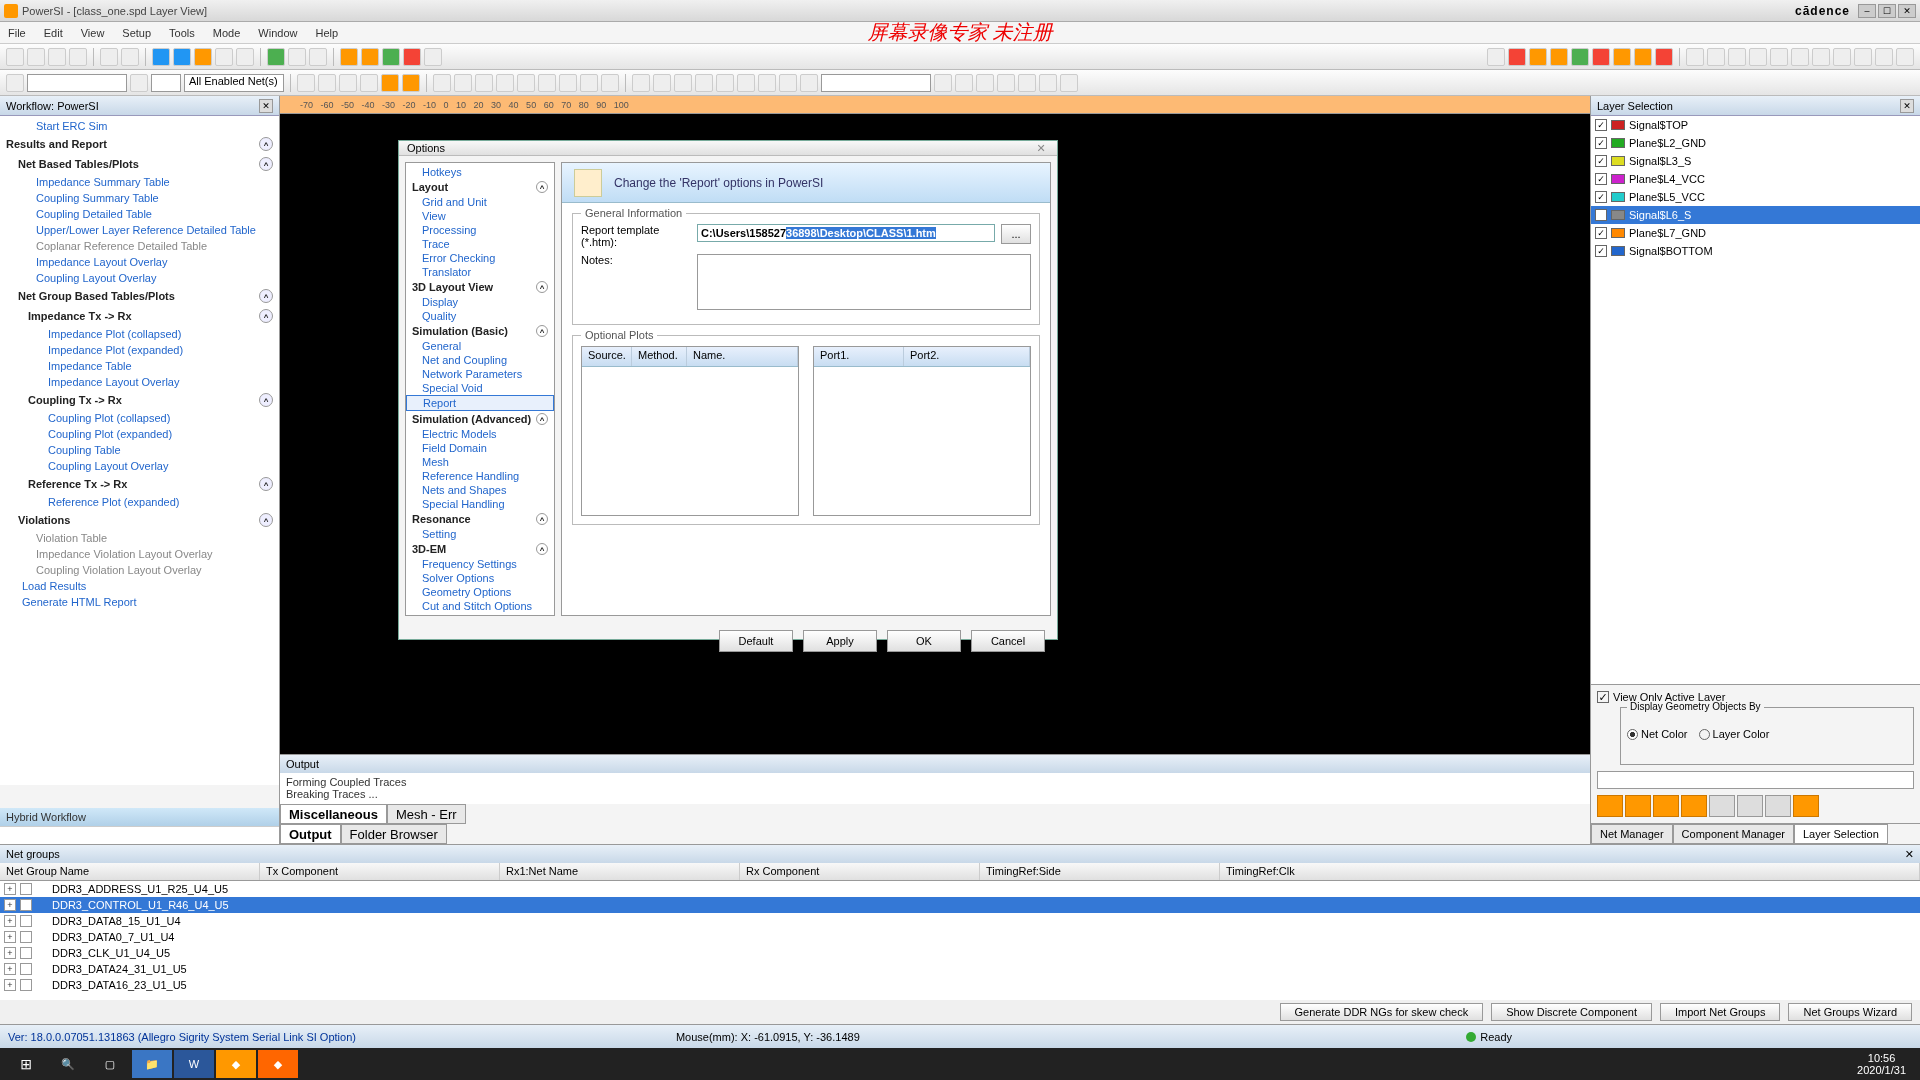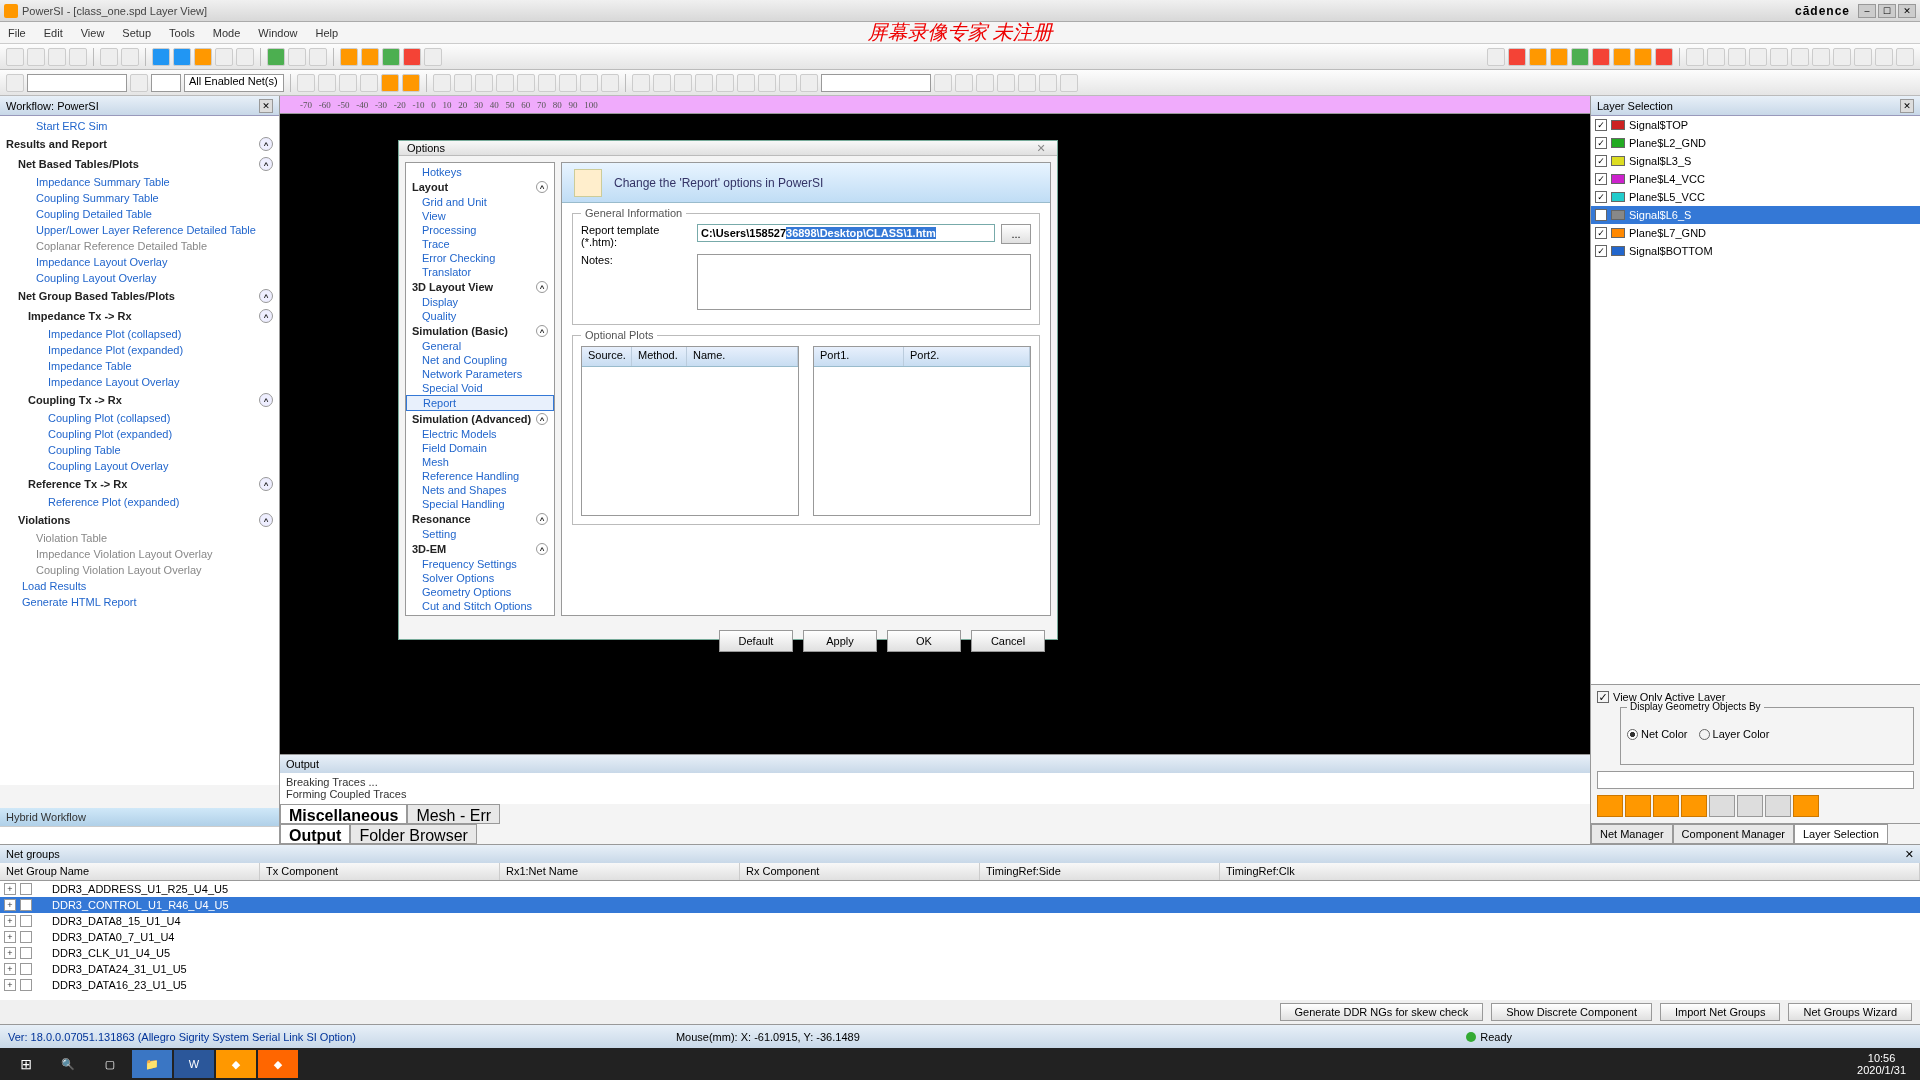--- a/index.html
+++ b/index.html
@@ -26,27 +26,27 @@
 .panelhdr{background:linear-gradient(#e8f0f8,#c8d8e8);height:20px;display:flex;align-items:center;padding:0 6px;border-bottom:1px solid #99b;font-size:11px;}
 .panelhdr .clx{margin-left:auto;width:14px;height:14px;background:#ddd;border:1px solid #999;display:flex;align-items:center;justify-content:center;font-size:9px;}
 .wftree{flex:1;overflow:auto;background:#fff;font-size:11px;padding:2px 0;}
 .wftree .itm{padding:2px 6px 2px 36px;color:#2266cc;cursor:pointer;}
 .wftree .hdr{padding:3px 6px;font-weight:bold;color:#222;display:flex;align-items:center;}
 .wftree .hdr.sub{padding-left:18px;}
 .wftree .hdr.sub2{padding-left:28px;}
 .wftree .exp{margin-left:auto;width:14px;height:14px;border:1px solid #999;border-radius:7px;background:#eef;display:flex;align-items:center;justify-content:center;font-size:8px;}
 .hybrid{background:linear-gradient(#d0e8f8,#b0d0e8);padding:3px 6px;color:#333;margin-top:23px;}
 .center{flex:1;background:#444;position:relative;display:flex;flex-direction:column;}
-.ruler-h{height:18px;background:#f0abfc;border-bottom:1px solid #999;font-size:9px;color:#555;display:flex;align-items:center;padding-left:20px;font-family:Liberation Serif, serif;}
+.ruler-h{height:18px;background:#fdba74;border-bottom:1px solid #999;font-size:9px;color:#555;display:flex;align-items:center;padding-left:20px;}
 .canvas{flex:1;background:#000;position:relative;}
 .outtabs{height:90px;background:#f4f4f4;border-top:1px solid #999;display:flex;flex-direction:column;}
 .outhdr{background:linear-gradient(#e8f0f8,#c8d8e8);height:18px;padding:0 6px;display:flex;align-items:center;}
 .outbody{flex:1;background:#fff;padding:3px 6px;font-size:11px;color:#333;}
 .outtabrow{display:flex;height:20px;}
-.outtab{padding:2px 8px;border:1px solid #999;background:#e8e8e8;font-size:16px;}
+.outtab{padding:2px 8px;border:1px solid #999;background:#e8e8e8;font-size:13px;}
 .outtab.act{background:#fff;font-weight:bold;}
 .rightpanel{width:330px;background:#f4f4f4;border-left:1px solid #999;display:flex;flex-direction:column;}
 .layerlist{flex:1;background:#fff;overflow:auto;}
 .layerrow{display:flex;align-items:center;padding:1px 4px;gap:4px;height:18px;}
 .layerrow.sel{background:#3478d6;color:#fff;}
 .layerrow .cb{width:12px;height:12px;border:1px solid #666;background:#fff;display:flex;align-items:center;justify-content:center;font-size:9px;}
 .layerrow .sw{width:14px;height:10px;border:1px solid #666;}
 .rctrls{padding:6px;border-top:1px solid #999;}
 .rctrls label{display:flex;align-items:center;gap:4px;margin-bottom:4px;}
 .rgrp{border:1px solid #999;padding:20px 6px;margin-top:4px;position:relative;margin-left:23px;}
@@ -287,22 +287,22 @@
     <div class="hybrid">Hybrid Workflow</div>
     <div style="height:18px;background:#fff;border-top:1px solid #ccc;"></div>
   </div>
 
   <div class="center">
     <div class="ruler-h">-70 &nbsp; -60 &nbsp; -50 &nbsp; -40 &nbsp; -30 &nbsp; -20 &nbsp; -10 &nbsp; 0 &nbsp; 10 &nbsp; 20 &nbsp; 30 &nbsp; 40 &nbsp; 50 &nbsp; 60 &nbsp; 70 &nbsp; 80 &nbsp; 90 &nbsp; 100</div>
     <div class="canvas"></div>
     <div class="outtabs">
       <div class="outhdr">Output</div>
       <div class="outbody">
+        <div>Forming Coupled Traces</div>
         <div>Breaking Traces ...</div>
-        <div>Forming Coupled Traces</div>
       </div>
       <div class="outtabrow">
         <div class="outtab act">Miscellaneous</div>
         <div class="outtab">Mesh - Err</div>
       </div>
       <div class="outtabrow">
         <div class="outtab act">Output</div>
         <div class="outtab">Folder Browser</div>
       </div>
     </div>

